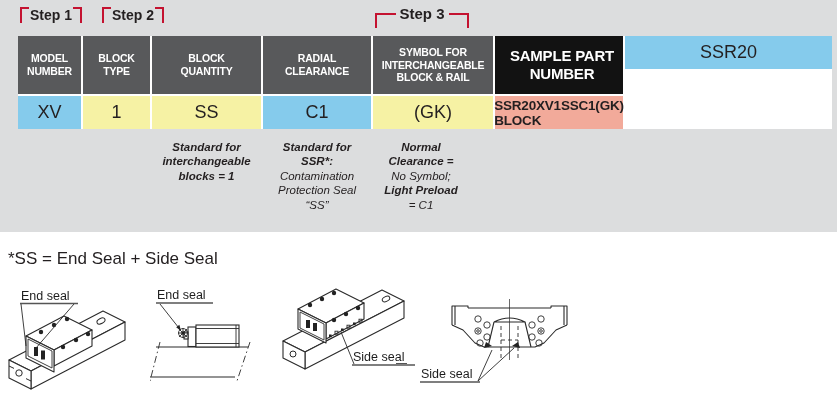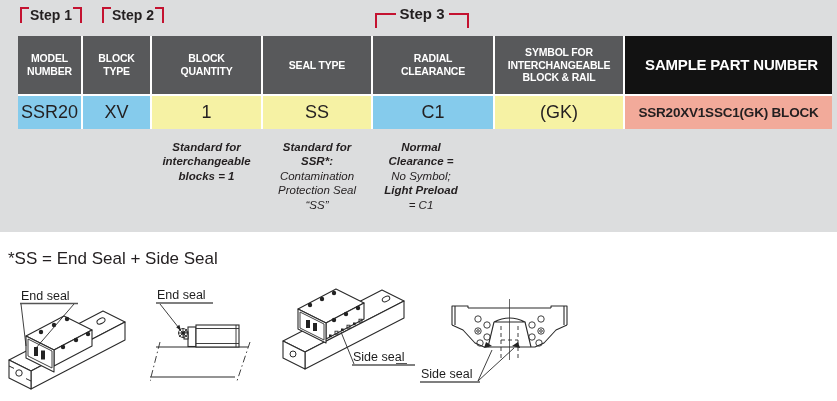--- a/index.html
+++ b/index.html
@@ -99,23 +99,20 @@
 
 <div class="ptable">
   <div class="hc">
       <span class="w45">MODEL NUMBER</span>
     </div>
   <div class="hc">
       <span class="w45">BLOCK TYPE</span>
     </div>
   <div class="hc">
       <span class="w70">BLOCK QUANTITY</span>
-    </div>
-  <div class="hc">
-      <span>SEAL TYPE</span>
     </div>
   <div class="hc">
       <span class="w72">RADIAL CLEARANCE</span>
     </div>
   <div class="hc">
       <span>SYMBOL FOR INTERCHANGEABLE BLOCK &amp; RAIL</span>
     </div>
   <div class="hc black">
       <span>SAMPLE PART NUMBER</span>
     </div>

